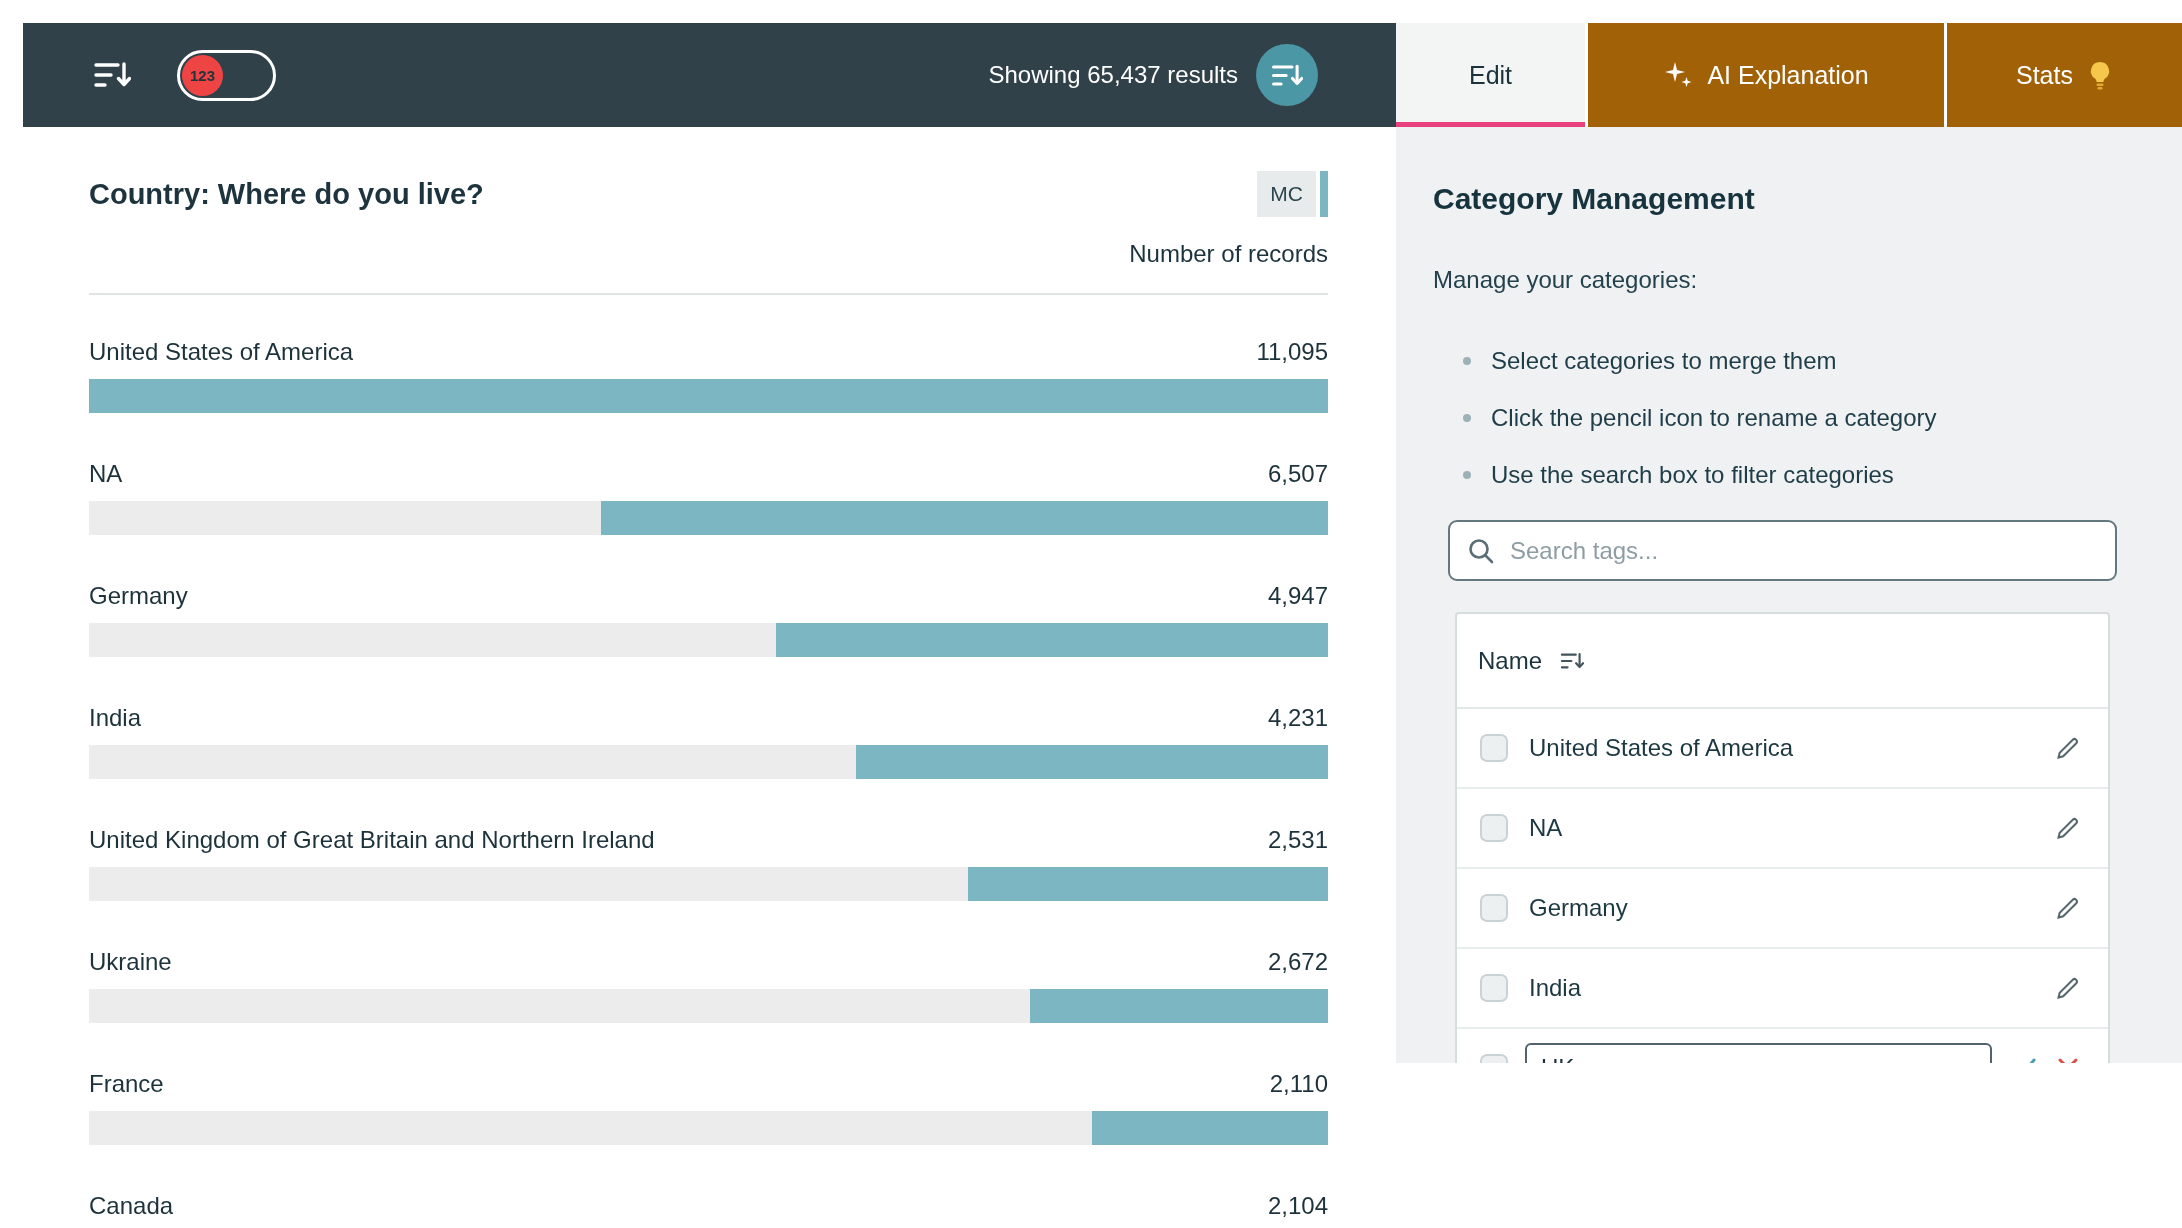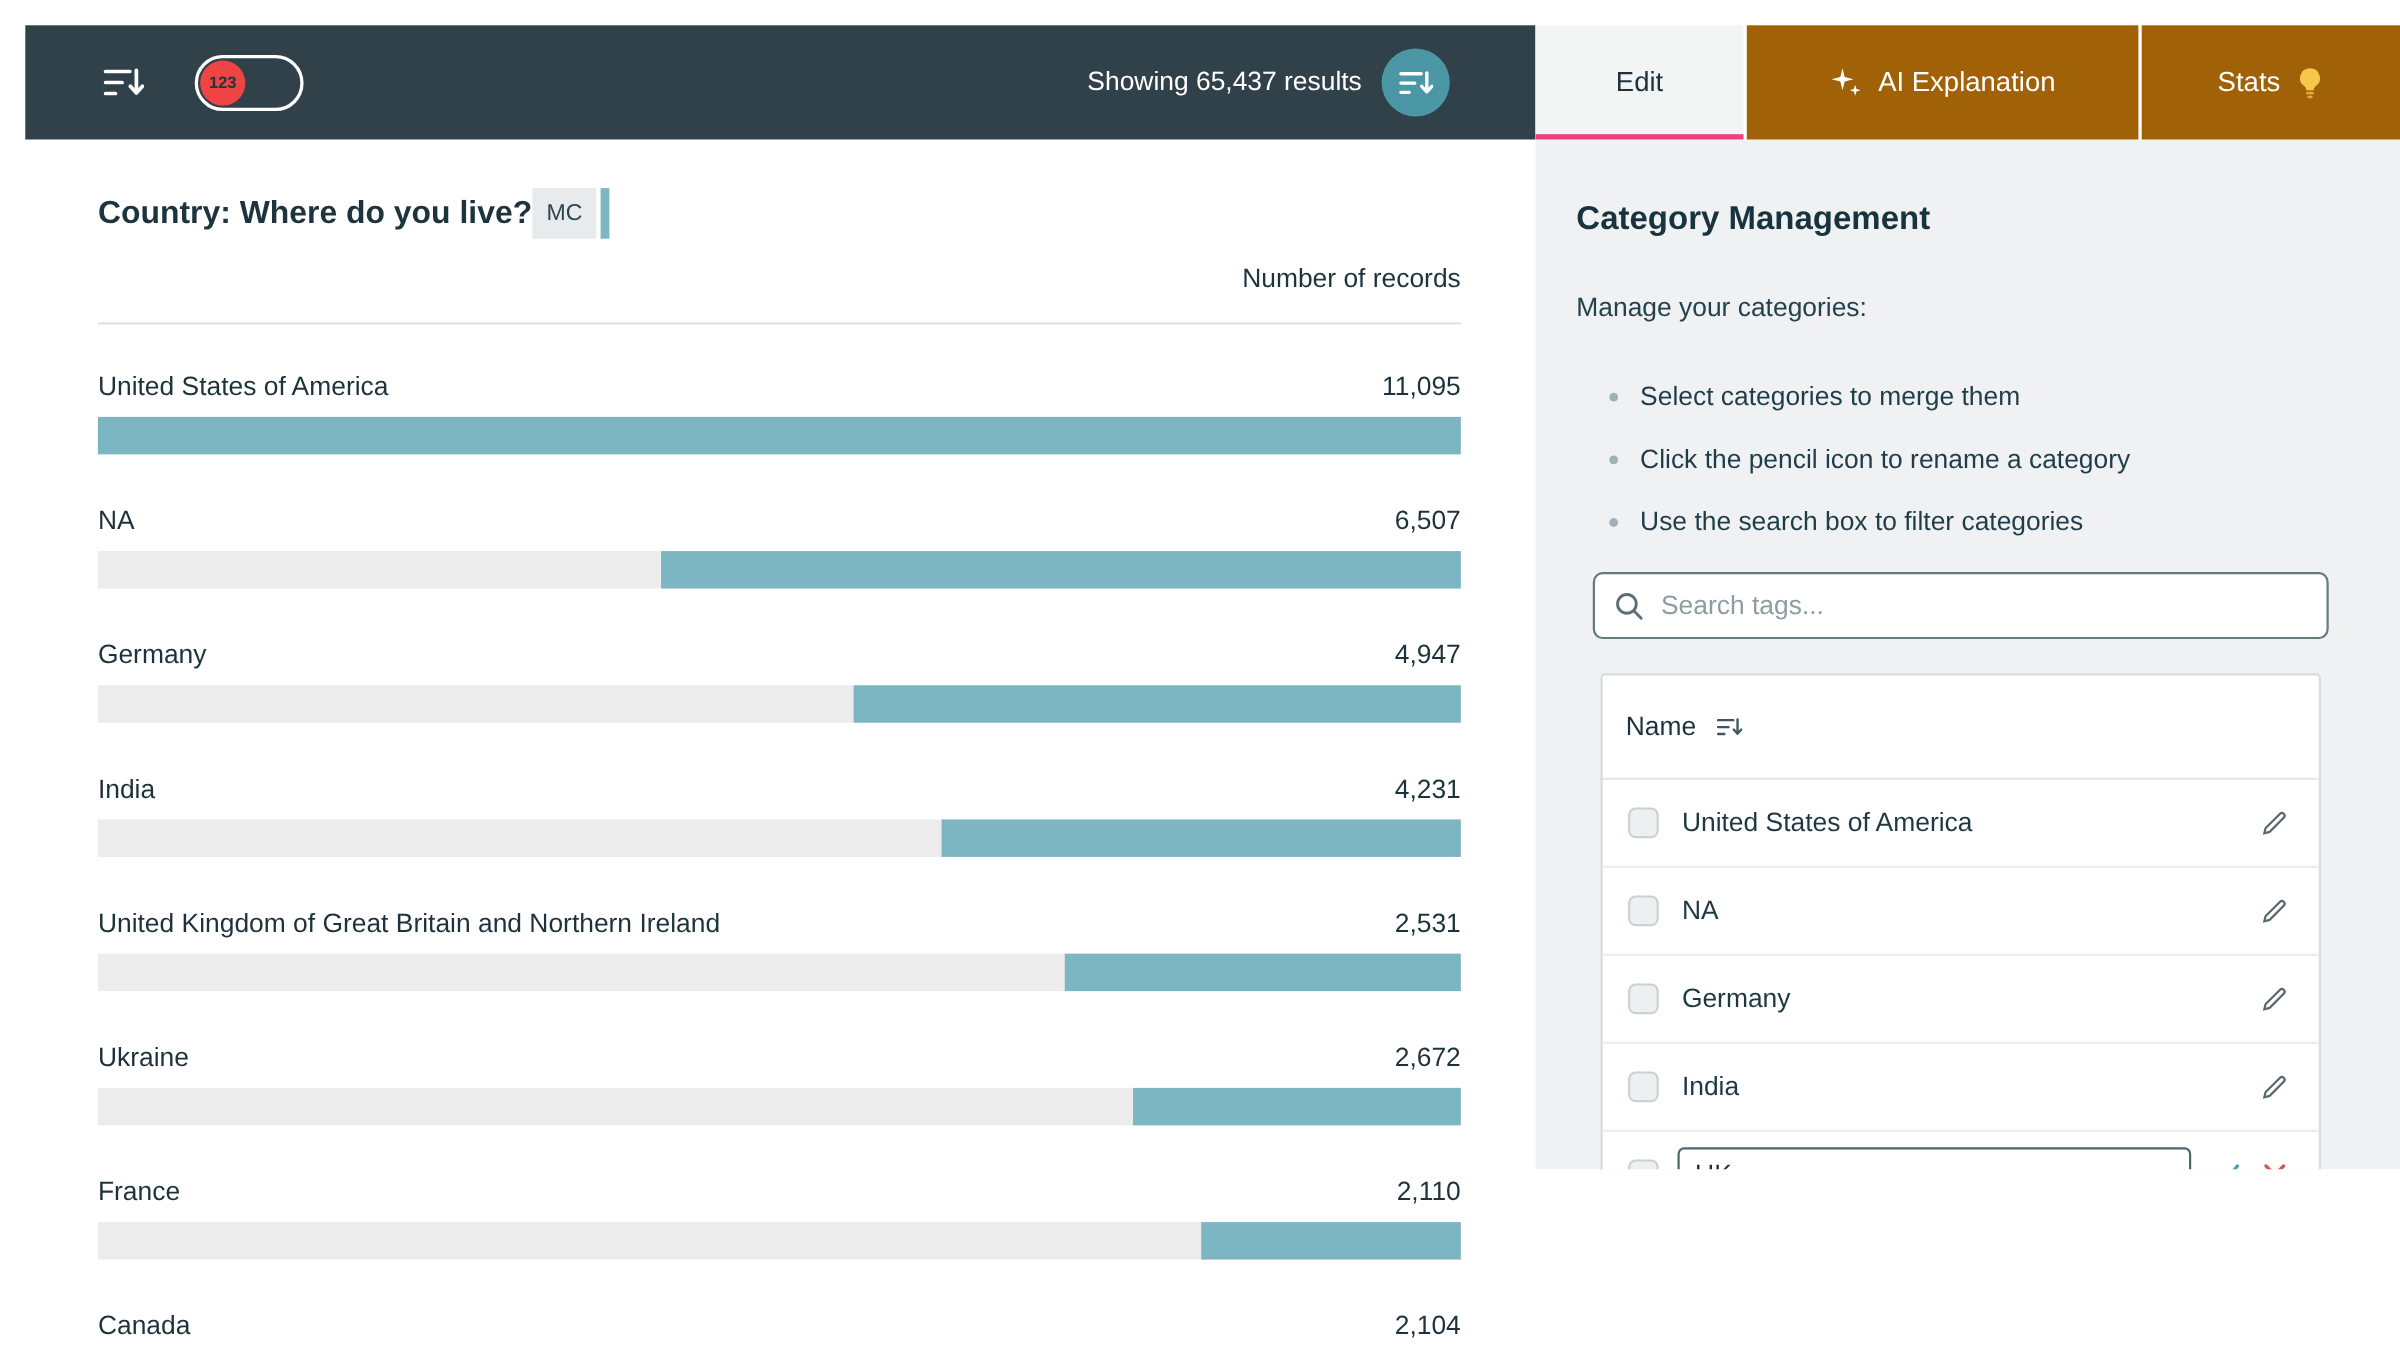--- a/index.html
+++ b/index.html
@@ -25,21 +25,21 @@
          gap:14px; position:relative; cursor:pointer; }
   .tab-edit { width:189px; background:#f3f5f5; color:#1e323b; margin-right:3px; font-weight:500; }
   .tab-underline { position:absolute; left:0; right:0; bottom:0; height:5px; background:#e8417d; }
   .tab-dark { background:#a16207; color:#ffffff; }
   .tab-ai { width:356px; margin-right:3px; }
   .tab-stats { flex:1; }
 
   
   .chart-panel { position:absolute; left:23px; top:127px; width:1373px; height:1101px; background:#ffffff;
                  padding:44px 68px 0 66px; overflow:hidden; }
-  .chart-head { display:flex; justify-content:flex-start; align-items:center; }
+  .chart-head { display:flex; justify-content:space-between; align-items:center; }
   .chart-title { font-size:29px; font-weight:600; color:#1d333d; line-height:40px; }
   .badge-wrap { display:flex; align-items:stretch; height:46px; }
   .badge-text { background:#e7ebeb; color:#2b4650; font-size:21px; display:flex; align-items:center; padding:0 13px; }
   .badge-accent { width:8px; background:#7cb6c3; margin-left:4px; }
   .col-header { text-align:right; font-size:24px; margin-top:22px; color:#1d333d; line-height:30px; }
   .divider { border:none; border-top:2px solid #dfe3e3; margin-top:24px; }
   .rows { margin-top:16px; }
   .crow { padding-top:24px; height:122px; }
   .crow-head { display:flex; justify-content:space-between; align-items:baseline; font-size:24px; line-height:34px; }
   .crow-label { color:#1e323b; }

